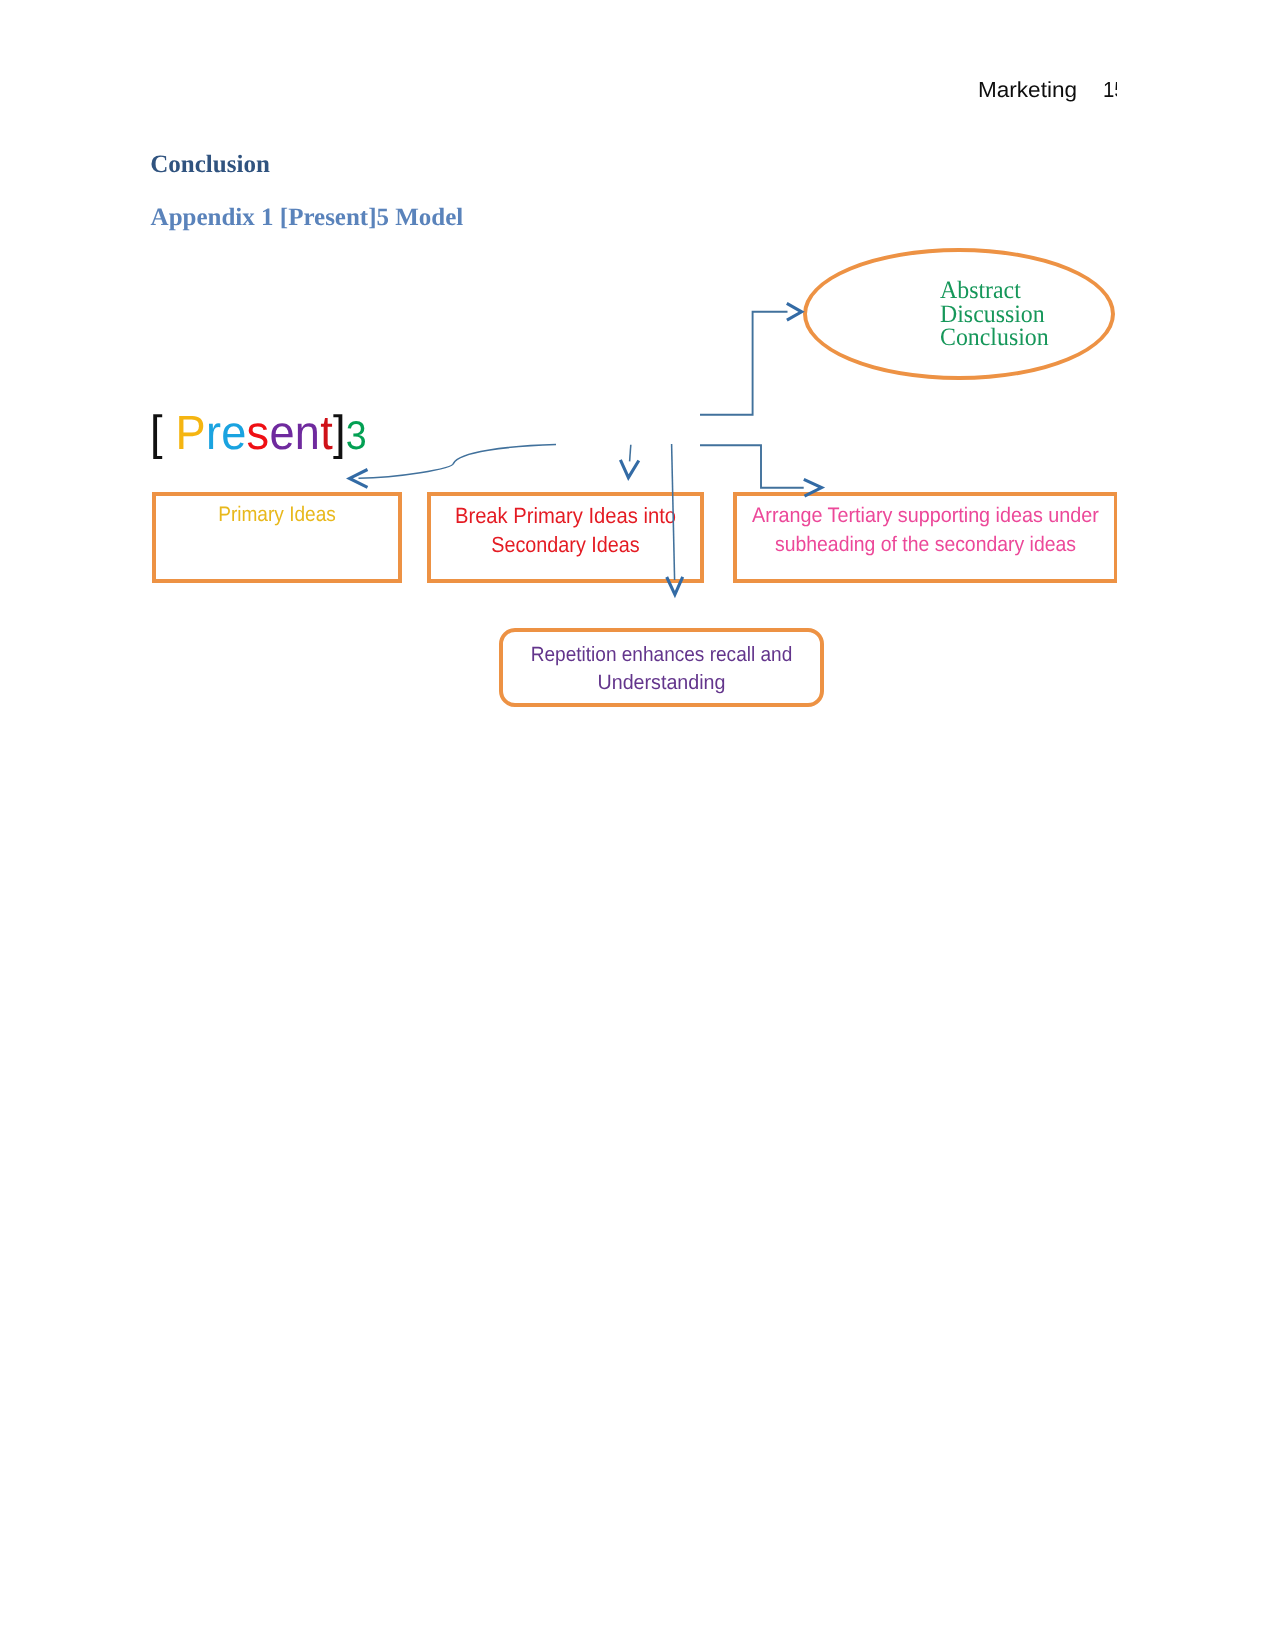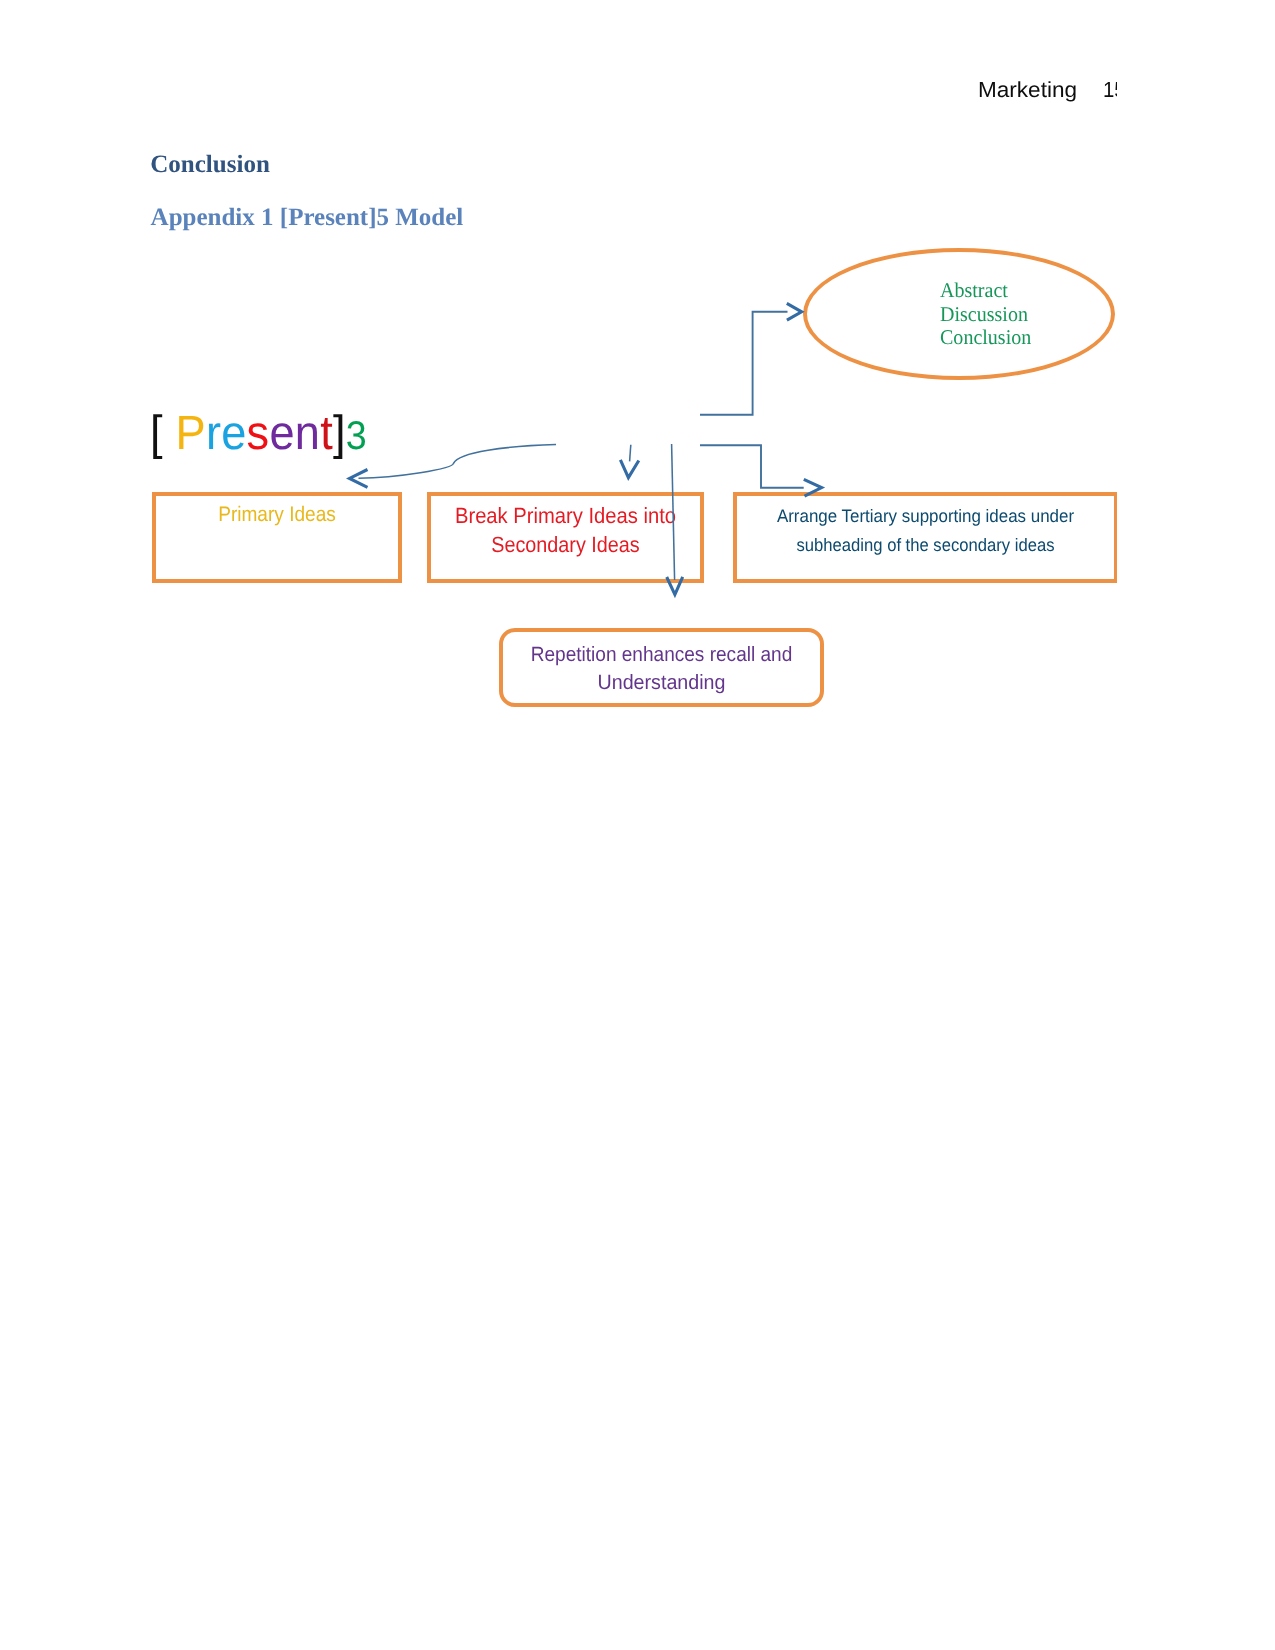--- a/index.html
+++ b/index.html
@@ -49,21 +49,21 @@
   .box4 .t > div:nth-child(2){transform:scaleX(0.955);}
 
   .box1{left:152px;top:492px;width:250px;height:91px;}
   .box2{left:427px;top:492px;width:277px;height:91px;}
   .box3{left:733px;top:492px;width:385px;height:91px;}
   .box4{left:499px;top:628px;width:325px;height:79px;border-radius:16px;border-width:4px;padding-left:41px;}
 
   .ellipse{position:absolute;left:802.6px;top:248.2px;width:312.4px;height:132.3px;
            box-sizing:border-box;border:4.1px solid #ed9244;border-radius:50%;background:#fff;}
   .elltext{position:absolute;left:940.1px;top:278.75px;font-family:"Liberation Serif",serif;
-           font-size:21px;line-height:23.8px;color:#16975a;white-space:pre;}
+           font-size:25px;line-height:23.8px;color:#16975a;white-space:pre;}
   .elltext > div{transform:scaleX(0.954);transform-origin:left center;}
 </style>
 </head>
 <body>
 
 <div class="page">
 
   <div class="hdr">
       <span class="subject">Marketing</span>
       <span class="pnum">15</span>
@@ -84,21 +84,21 @@
           <div>Primary Ideas</div>
         </span>
       </div>
     <div class="rbox box2">
         <span class="t" style="color: rgb(228, 27, 35); font-size: 22px;">
           <div>Break Primary Ideas into</div>
           <div>Secondary Ideas</div>
         </span>
       </div>
     <div class="rbox box3">
-        <span class="t" style="color: #0c4a6e; font-size: 18px;">
+        <span class="t" style="color: #ec4899; font-size: 21px;">
           <div>Arrange Tertiary supporting ideas under</div>
           <div>subheading of the secondary ideas</div>
         </span>
       </div>
     <div class="rbox box4">
         <span class="t" style="color: rgb(99, 53, 140); font-size: 20.6px;">
           <div>Repetition enhances recall and</div>
           <div>Understanding</div>
         </span>
       </div>

